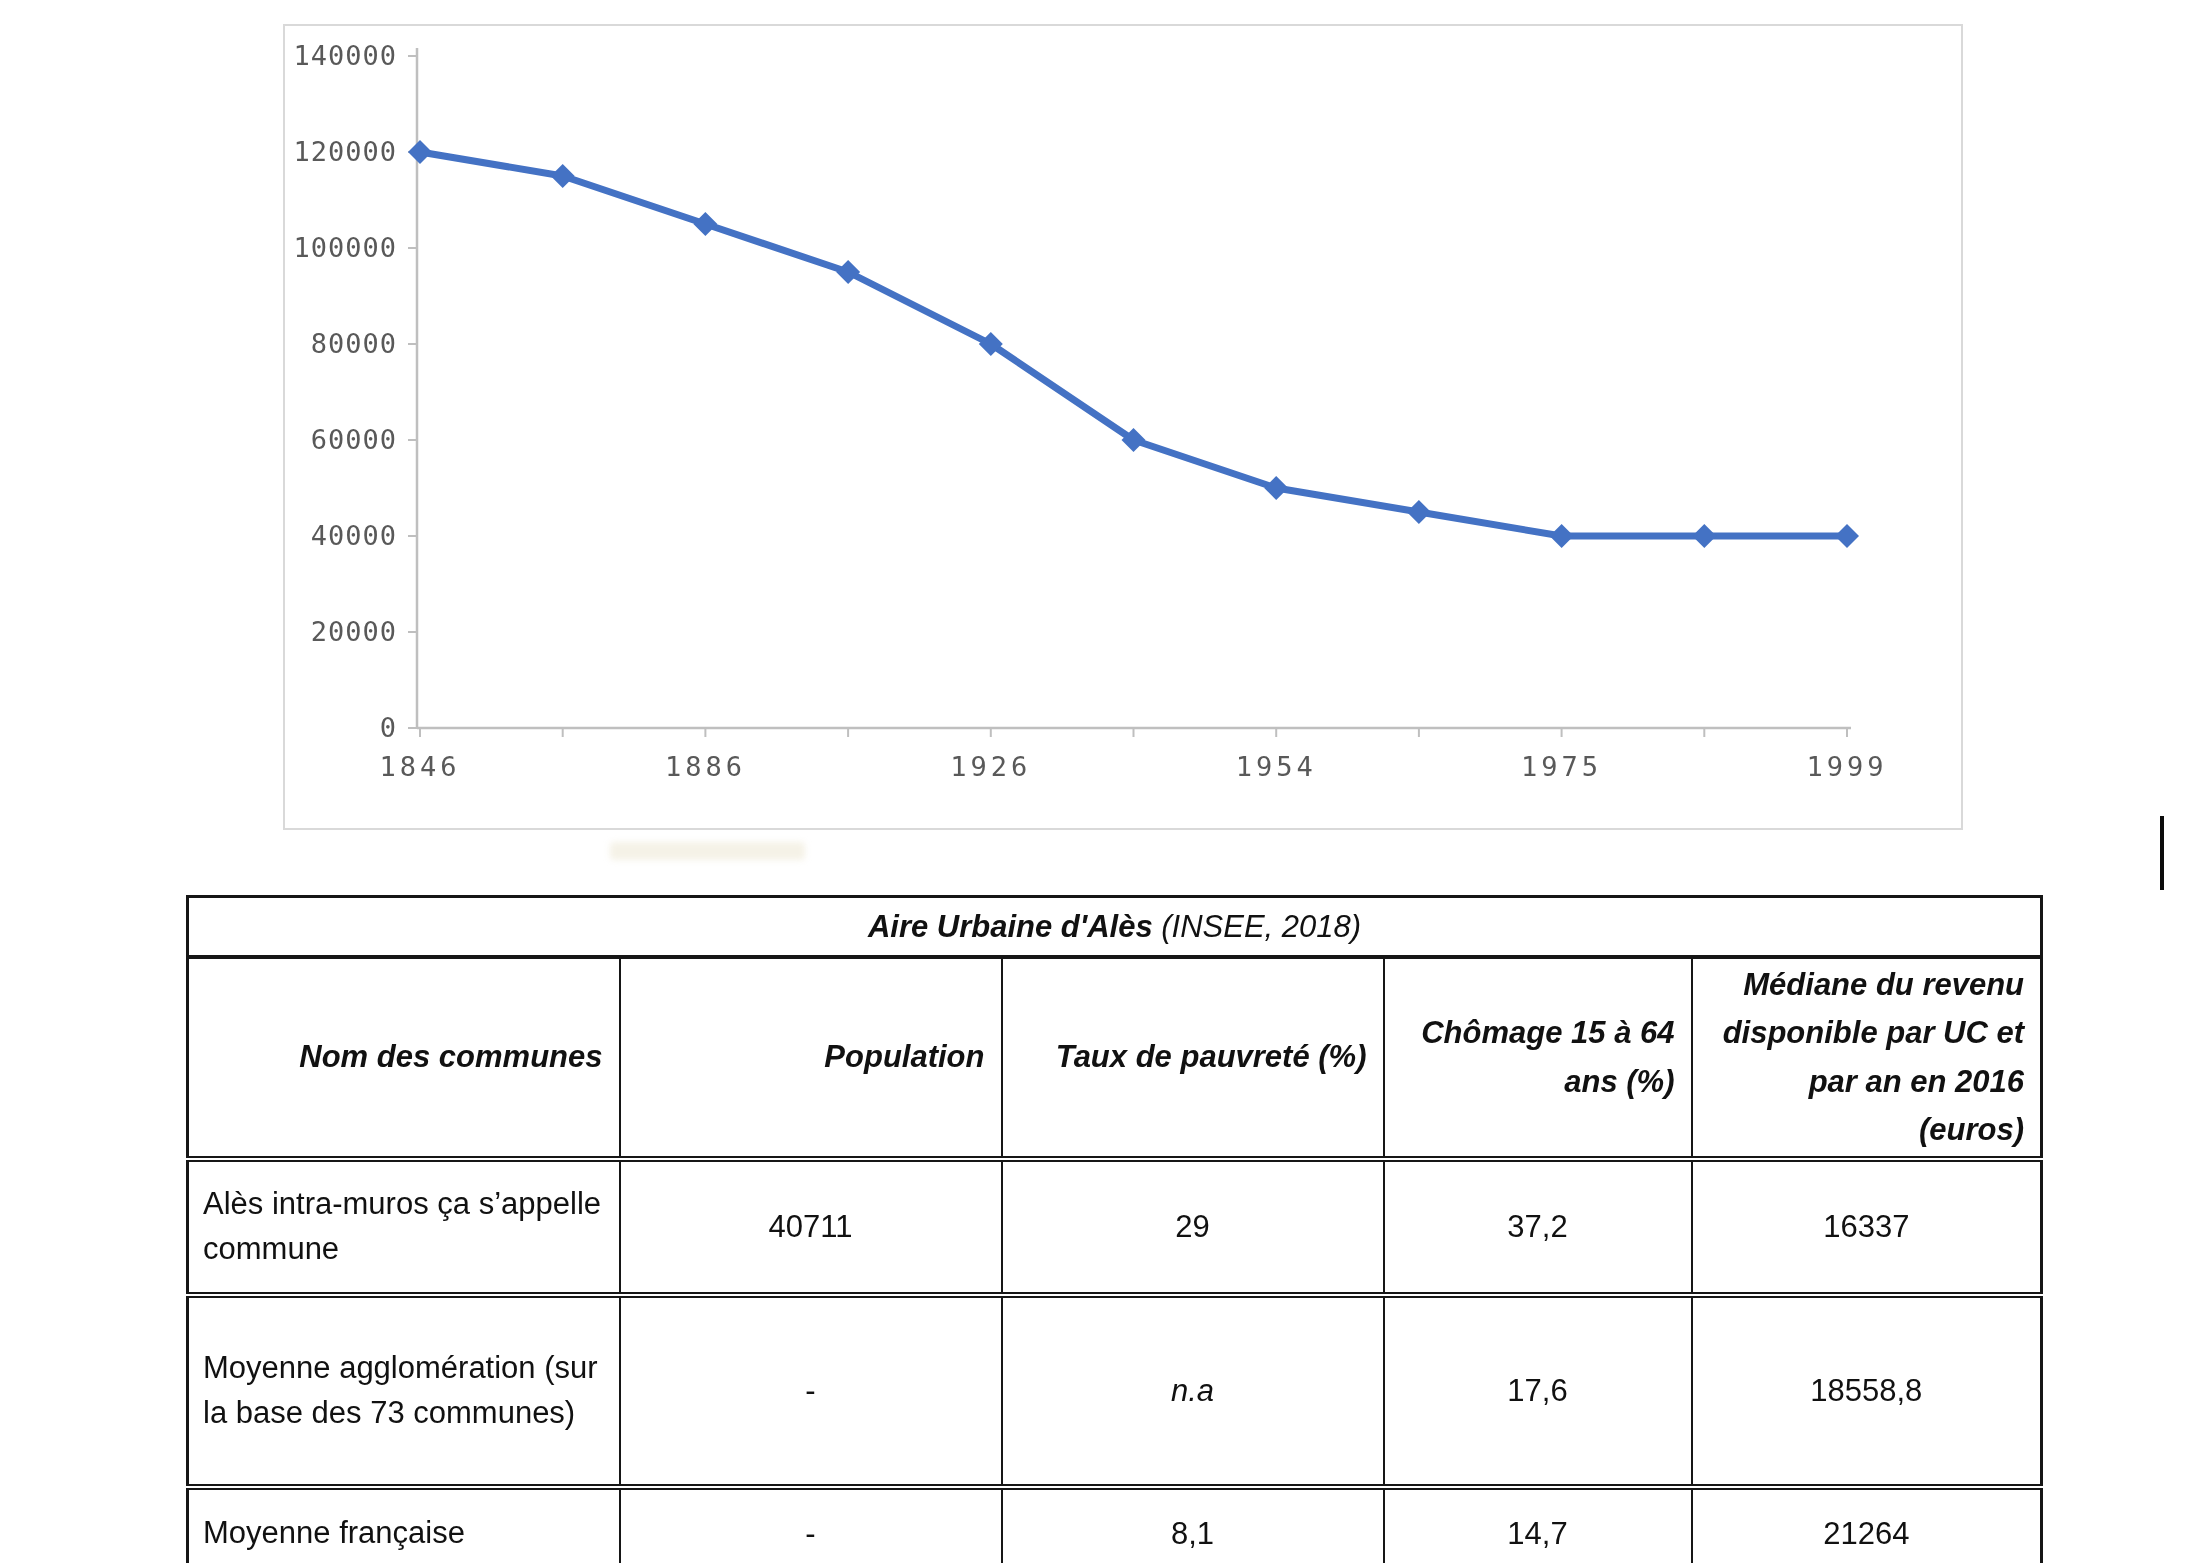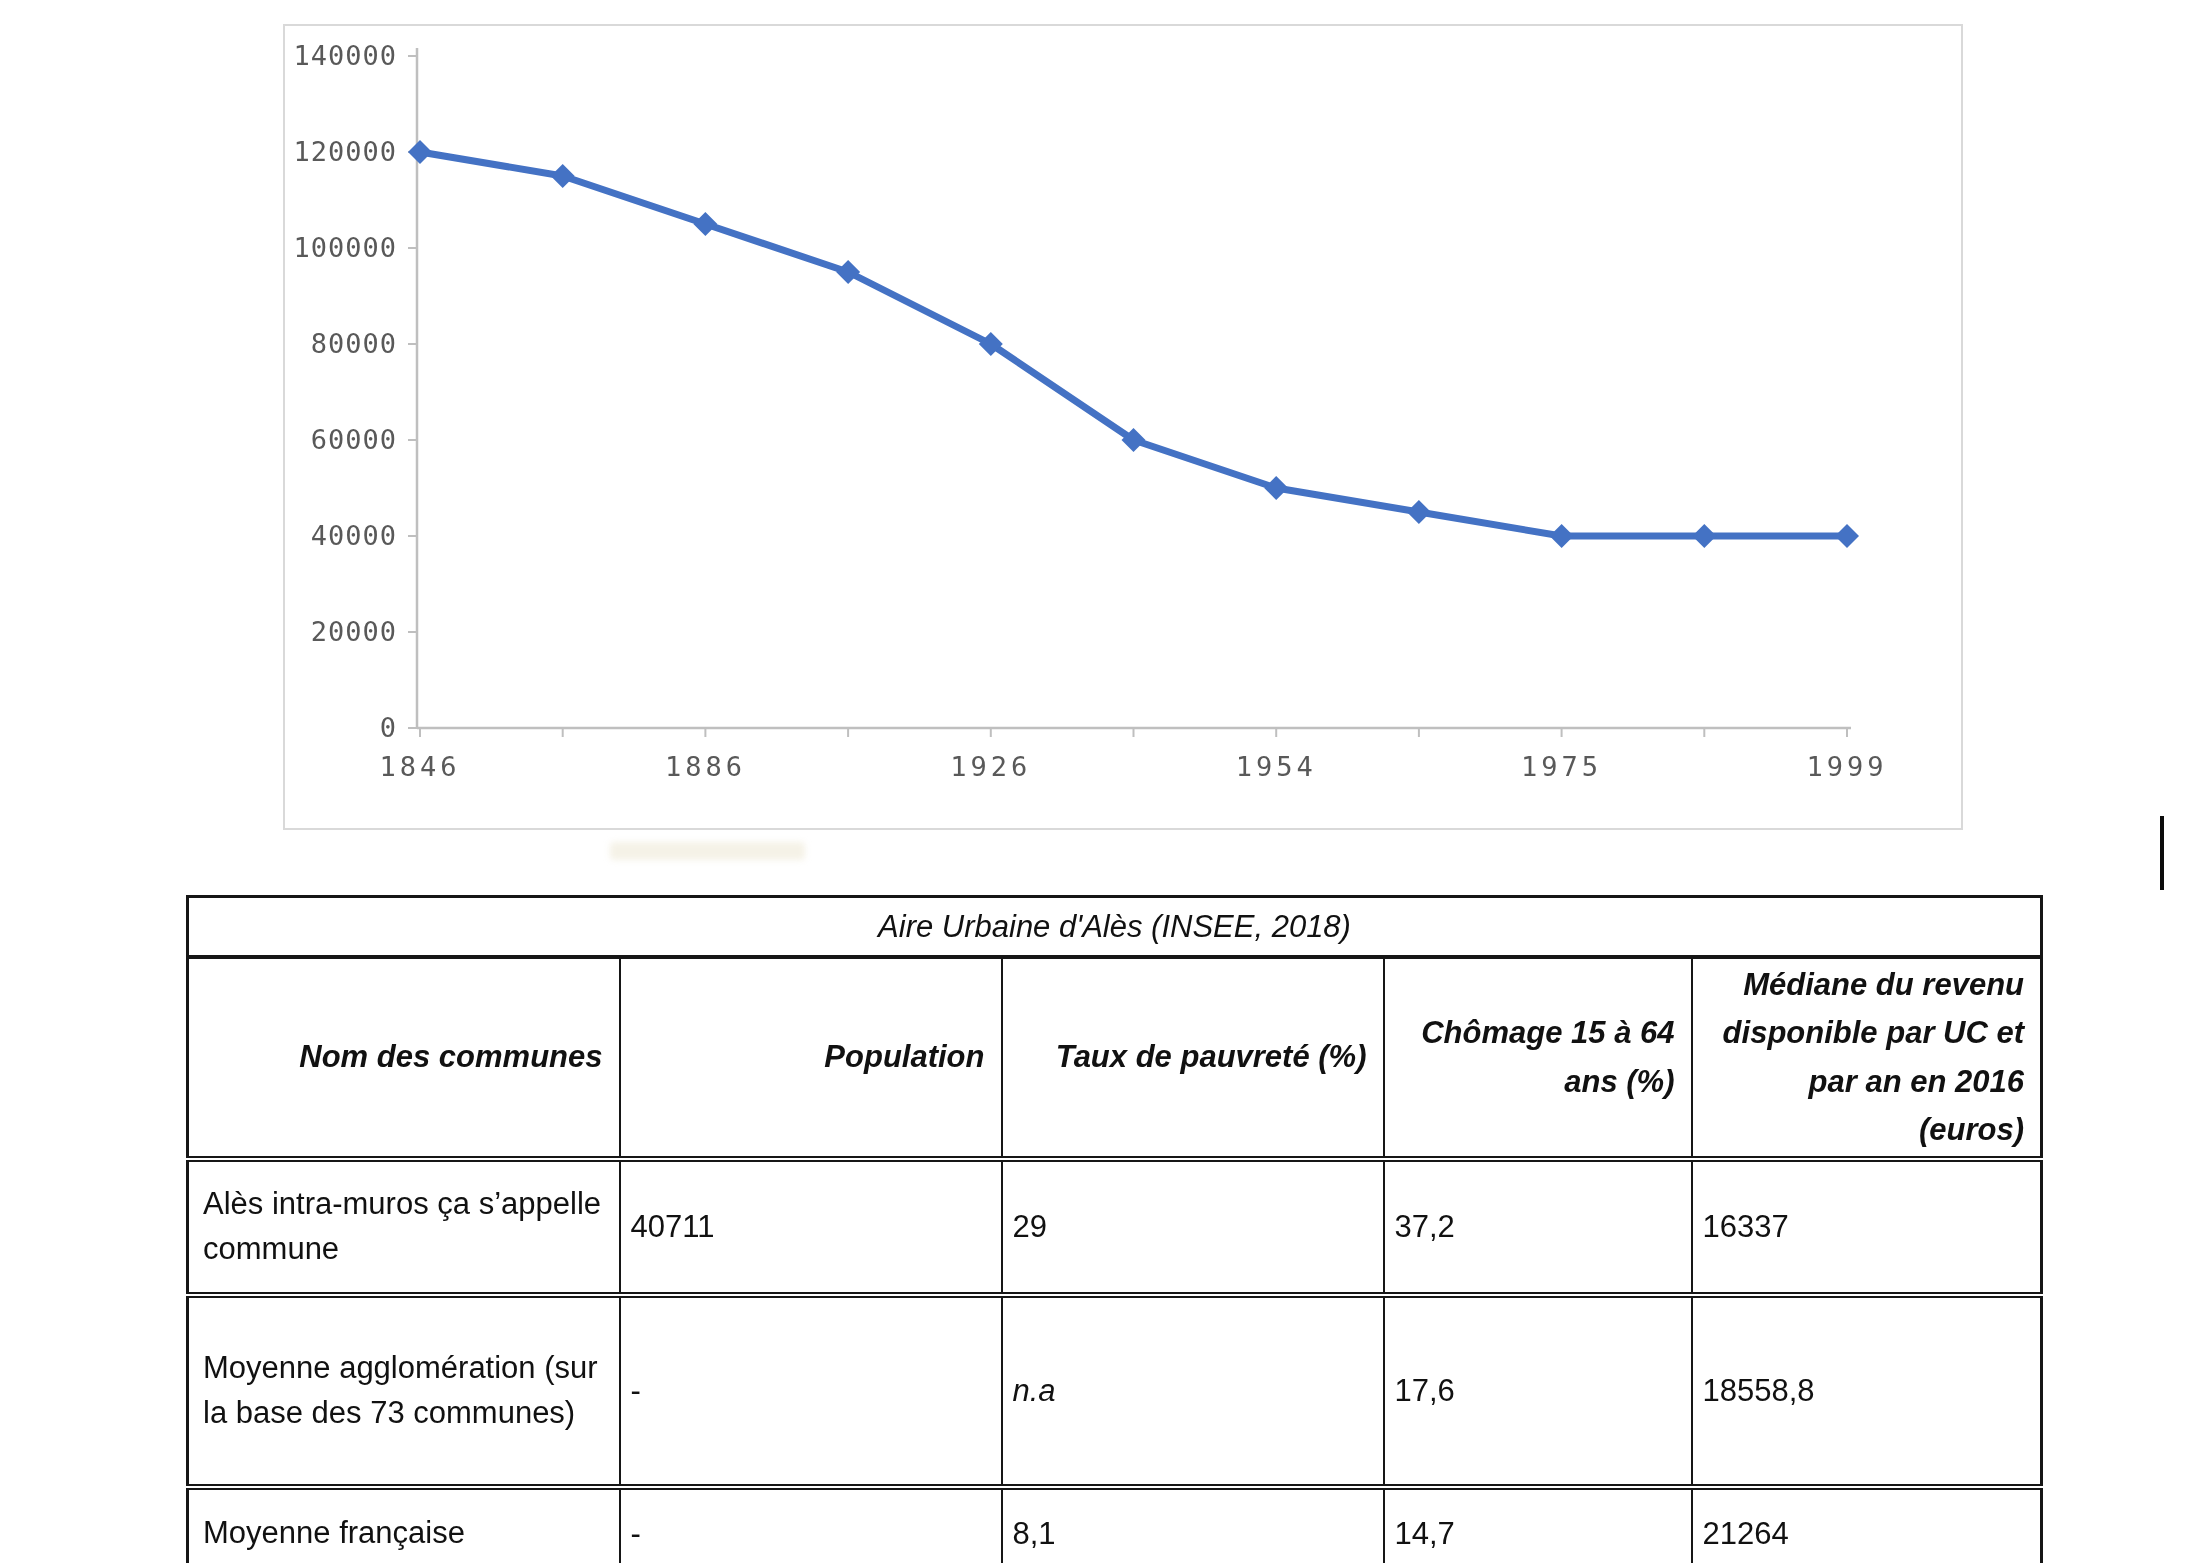--- a/index.html
+++ b/index.html
@@ -56,39 +56,39 @@
     overflow: hidden;
     vertical-align: middle;
   }
   .data-table { border: 3px solid #161616; }
 
   .title-cell {
     height: 53px;
     text-align: center;
     border-bottom: 4px solid #161616 !important;
   }
-  .title-main { font-weight: normal; font-style: italic; }
+  .title-main { font-weight: bold; font-style: italic; }
   .title-source { font-style: italic; }
 
   .header-row th {
     height: 193px;
     font-weight: bold;
     font-style: italic;
     text-align: right;
     line-height: 1.55;
     padding: 2px 16px;
   }
 
   .data-row td { border-top: 6px double #161616; }
   .data-row .name-cell {
     text-align: left;
     padding: 20px 14px;
     line-height: 1.45;
   }
-  .data-row .val-cell { text-align: left; }
+  .data-row .val-cell { text-align: center; }
   .val-italic { font-style: italic; margin-left: 45px; }
 
   tr.r1 td { height: 85px; }
   tr.r2 td { height: 146px; }
   tr.r3 td { height: 92px; }
   tr.r4 td { height: 48px; }
 </style>
 </head>
 <body>
 

